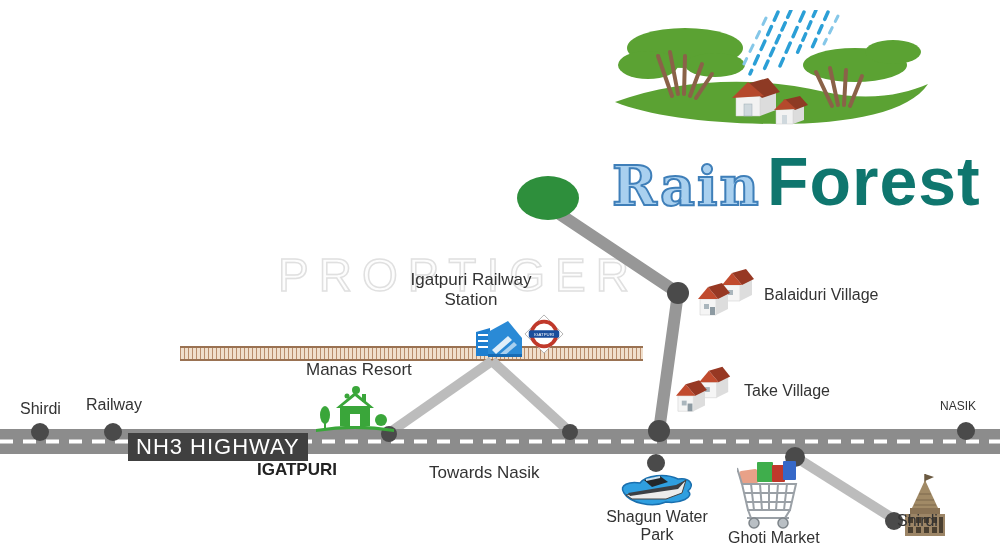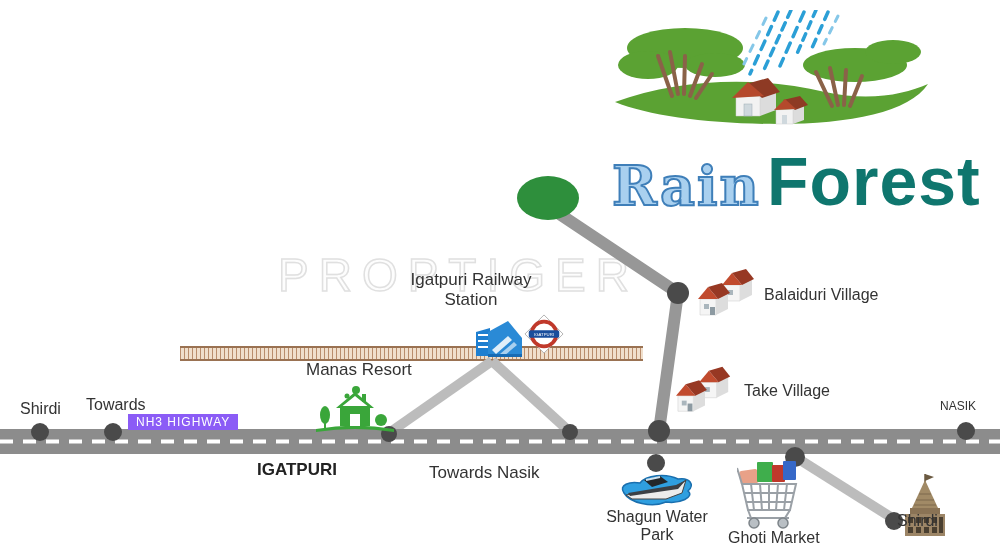--- a/index.html
+++ b/index.html
@@ -13,22 +13,22 @@
 
   
   .railway{position:absolute;left:180px;top:346px;width:463px;height:11px;z-index:2;
     border-top:2px solid #9a7252;border-bottom:2px solid #9a7252;
     background:repeating-linear-gradient(90deg,#b98d6c 0 1px,#f0dfcc 1px 4px);}
 
   
   .map-svg{position:absolute;left:0;top:0;z-index:3;}
 
   
-  .hwy-label{position:absolute;left:128px;top:414px;z-index:4;background:#8b5cf6;
-    color:#fff;font-size:12px;letter-spacing:1px;padding:1px 8px;white-space:nowrap;}
+  .hwy-label{position:absolute;left:128px;top:433px;z-index:4;background:#404040;
+    color:#fff;font-size:22px;letter-spacing:1px;padding:1px 8px;white-space:nowrap;}
 
   
   .icon{position:absolute;z-index:5;}
 
   
   .label{position:absolute;z-index:6;color:#333;font-size:17px;white-space:nowrap;}
   .label.center{text-align:center;white-space:normal;line-height:1.15;}
   .label.bold{font-weight:bold;color:#222;}
 
   
@@ -196,21 +196,21 @@
         <rect x="33" y="45" width="5" height="6"></rect>
       <rect x="9" y="55" width="5" height="6"></rect>
         <rect x="17" y="55" width="5" height="6"></rect>
       <rect x="25" y="55" width="5" height="6"></rect>
         <rect x="33" y="55" width="5" height="6"></rect>
       <rect x="40" y="45" width="4" height="16"></rect>
     </g>
   </svg>
 
   <div class="label" style="left:20px;top:400px;font-size:16px">Shirdi</div>
-  <div class="label" style="left:86px;top:396px;font-size:16px">Towards</div>
+  <div class="label" style="left:86px;top:396px;font-size:16px">Railway</div>
   <div class="label center" style="left:396px;top:270px;width:150px">Igatpuri Railway Station</div>
   <div class="label" style="left:306px;top:360px">Manas Resort</div>
   <div class="label bold" style="left:257px;top:460px">IGATPURI</div>
   <div class="label" style="left:429px;top:463px">Towards Nasik</div>
   <div class="label" style="left:764px;top:286px;font-size:16px">Balaiduri Village</div>
   <div class="label" style="left:744px;top:382px;font-size:16px">Take Village</div>
   <div class="label center" style="left:597px;top:508px;width:120px;font-size:16px">Shagun Water Park</div>
   <div class="label" style="left:728px;top:529px;font-size:16px">Ghoti Market</div>
   <div class="label" style="left:897px;top:512px;font-size:16px">Shirdi</div>
   <div class="label" style="left:940px;top:399px;font-size:12px">NASIK</div>

